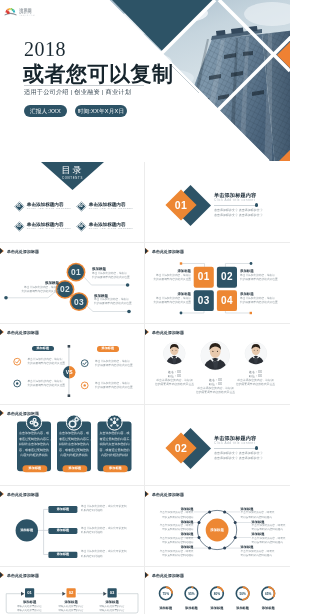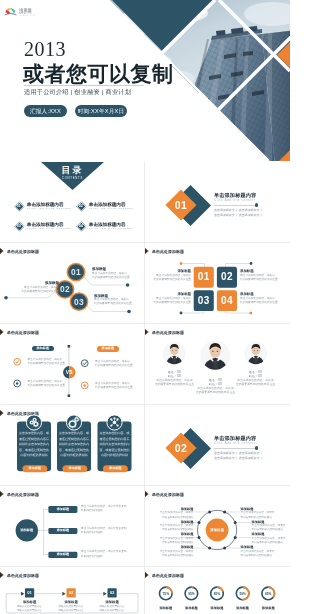--- a/index.html
+++ b/index.html
@@ -34,21 +34,21 @@
   .shead{position:absolute;left:0px;top:4.5px;height:7px;display:flex;align-items:center;}
   .shead .tri{width:0;height:0;border-left:4px solid #ed8733;border-top:3.2px solid transparent;
               border-bottom:3.2px solid transparent;margin-left:0px;margin-right:3px;position:relative;}
   .shead .tri:before{content:"";position:absolute;left:-4.5px;top:-3.2px;width:0;height:0;
         border-left:3px solid #22313c;border-top:3.2px solid transparent;border-bottom:3.2px solid transparent;}
   .shead .htxt{font-size:3.9px;color:#22313c;font-weight:700;letter-spacing:.1px;white-space:nowrap;}
 
   
   .toc-banner{position:absolute;left:41px;top:0;width:63px;height:28px;background:#2d5366;
      clip-path:polygon(0 0,100% 0,50% 100%);color:#fff;text-align:center;}
-  .toc-cn{font-size:9px;font-weight:700;letter-spacing:2px;padding-top:3px;line-height:11px;}
+  .toc-cn{font-size:9px;font-weight:400;letter-spacing:2px;padding-top:3px;line-height:11px;}
   .toc-en{font-size:2.8px;letter-spacing:.7px;line-height:4px;opacity:.92;}
   .toc-list{position:absolute;left:0;top:0;width:144px;height:80px;}
   .toc-item{position:absolute;display:flex;align-items:center;}
   .toc-item:nth-child(1){left:16px;top:39.5px;}
   .toc-item:nth-child(2){left:78px;top:39.5px;}
   .toc-item:nth-child(3){left:16px;top:59.5px;}
   .toc-item:nth-child(4){left:78px;top:59.5px;}
   .dia{width:6.8px;height:6.8px;background:#2d5366;transform:rotate(45deg);
        display:flex;align-items:center;justify-content:center;margin-right:4px;
        box-shadow:0 0 0 0.75px #ffffff inset, 0 0 0 1.6px #2d5366 inset;}
@@ -237,21 +237,21 @@
         <path d="M328,0 L167,161"></path>
       </g>
 
       <polygon points="277,55 290,42 290,68" fill="#ef8133"></polygon>
 
       <polygon points="279,161 290,150 290,161" fill="#ef8133"></polygon>
 
       <line x1="172" y1="66" x2="199" y2="93" stroke="#b9c3c9" stroke-width="0.8"></line>
     </svg>
     <div class="cover-txt">
-      <div class="cv-year">2013</div>
+      <div class="cv-year">2018</div>
       <div class="cv-title">或者您可以复制</div>
       <div class="cv-rule"></div>
       <div class="cv-sub">适用于公司介绍 | 创业融资 | 商业计划</div>
       <div class="pill a">汇报人:XXX</div>
       <div class="pill b">时间:XX年X月X日</div>
     </div>
   </div>
   <div class="grid">
 
     <div class="slide">

